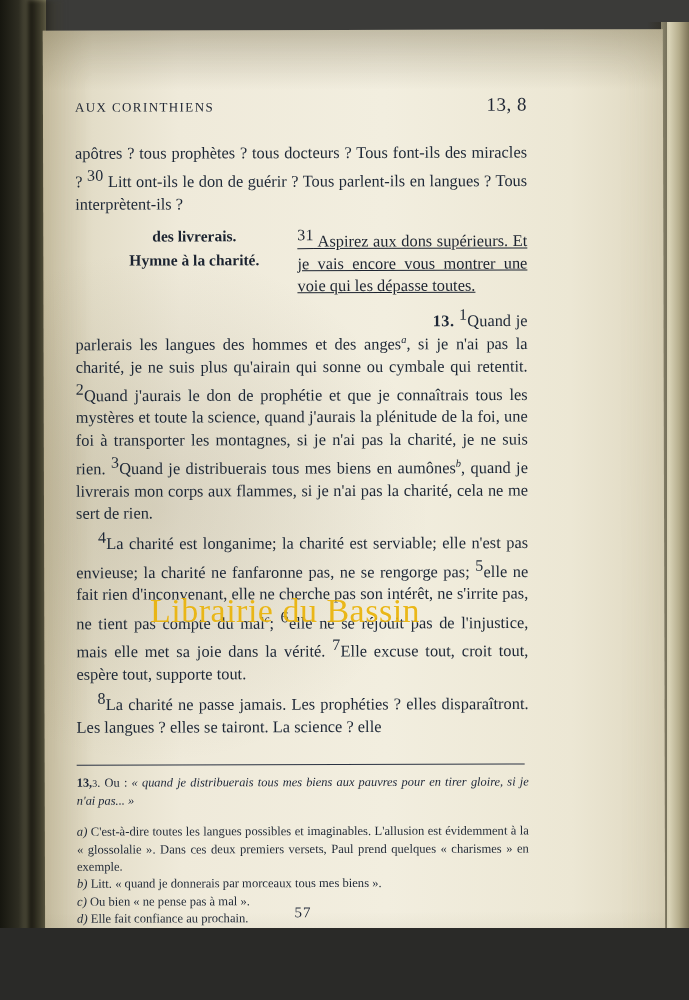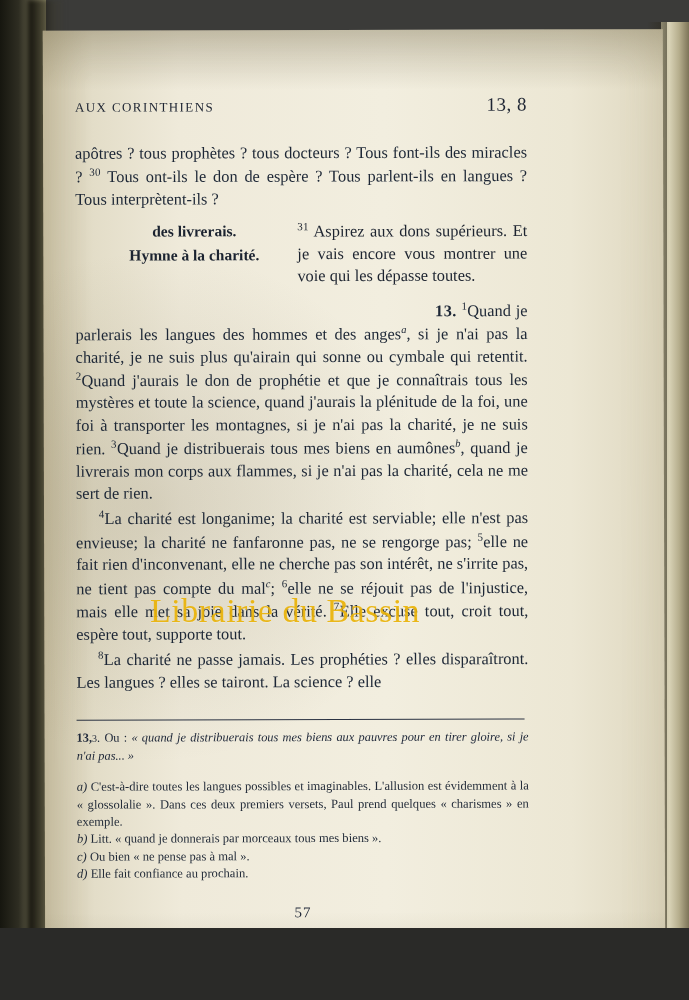--- a/index.html
+++ b/index.html
@@ -114,21 +114,21 @@
   .runhead .rh-right { font-size: 19px; letter-spacing: 0.5px; }
 
   .body-text {
     font-size: 16.4px;
     line-height: 1.355;
     text-align: justify;
     color: #1d2736;
   }
   .body-text p { margin: 0; }
   .vnum {
-    font-size: 11px;
+    font-size: 16px;
     vertical-align: super;
     letter-spacing: 0.3px;
   }
   .chapnum {
     font-weight: bold;
     letter-spacing: 0.4px;
   }
   .sup-letter {
     font-size: 10.5px;
     vertical-align: super;
@@ -152,20 +152,21 @@
     text-align: center;
     color: #1b2330;
   }
   .side-heading div { white-space: nowrap; }
   .indented-col {
     margin-left: 222px;
     width: 230px;
     font-size: 16.4px;
     line-height: 1.355;
     text-align: justify;
+    text-decoration: underline;
   }
 
   .after-heading { margin-top: 6px; }
 
   .rule {
     width: 448px;
     height: 1px;
     background: #2a3242;
     margin: 26px 0 9px 0;
   }
@@ -231,21 +232,21 @@
     <div class="content">
 
       <div class="runhead">
         <span class="rh-left">AUX CORINTHIENS</span>
         <span class="rh-right">13, 8</span>
       </div>
 
       <div class="body-text">
         <p>
           <span>apôtres ? tous prophètes ? tous docteurs ? Tous font-ils</span>
-          <span>des miracles ? </span><span class="vnum">30</span><span> Tous ont-ils le don de espère ? Tous</span>
+          <span>des miracles ? </span><span class="vnum">30</span><span> Litt ont-ils le don de guérir ? Tous</span>
           <span>parlent-ils en langues ? Tous interprètent-ils ?</span>
         </p>
       </div>
 
       <div class="heading-block">
         <div class="side-heading">
           <div>des livrerais.</div>
           <div>Hymne à la charité.</div>
         </div>
         <div class="indented-col">

